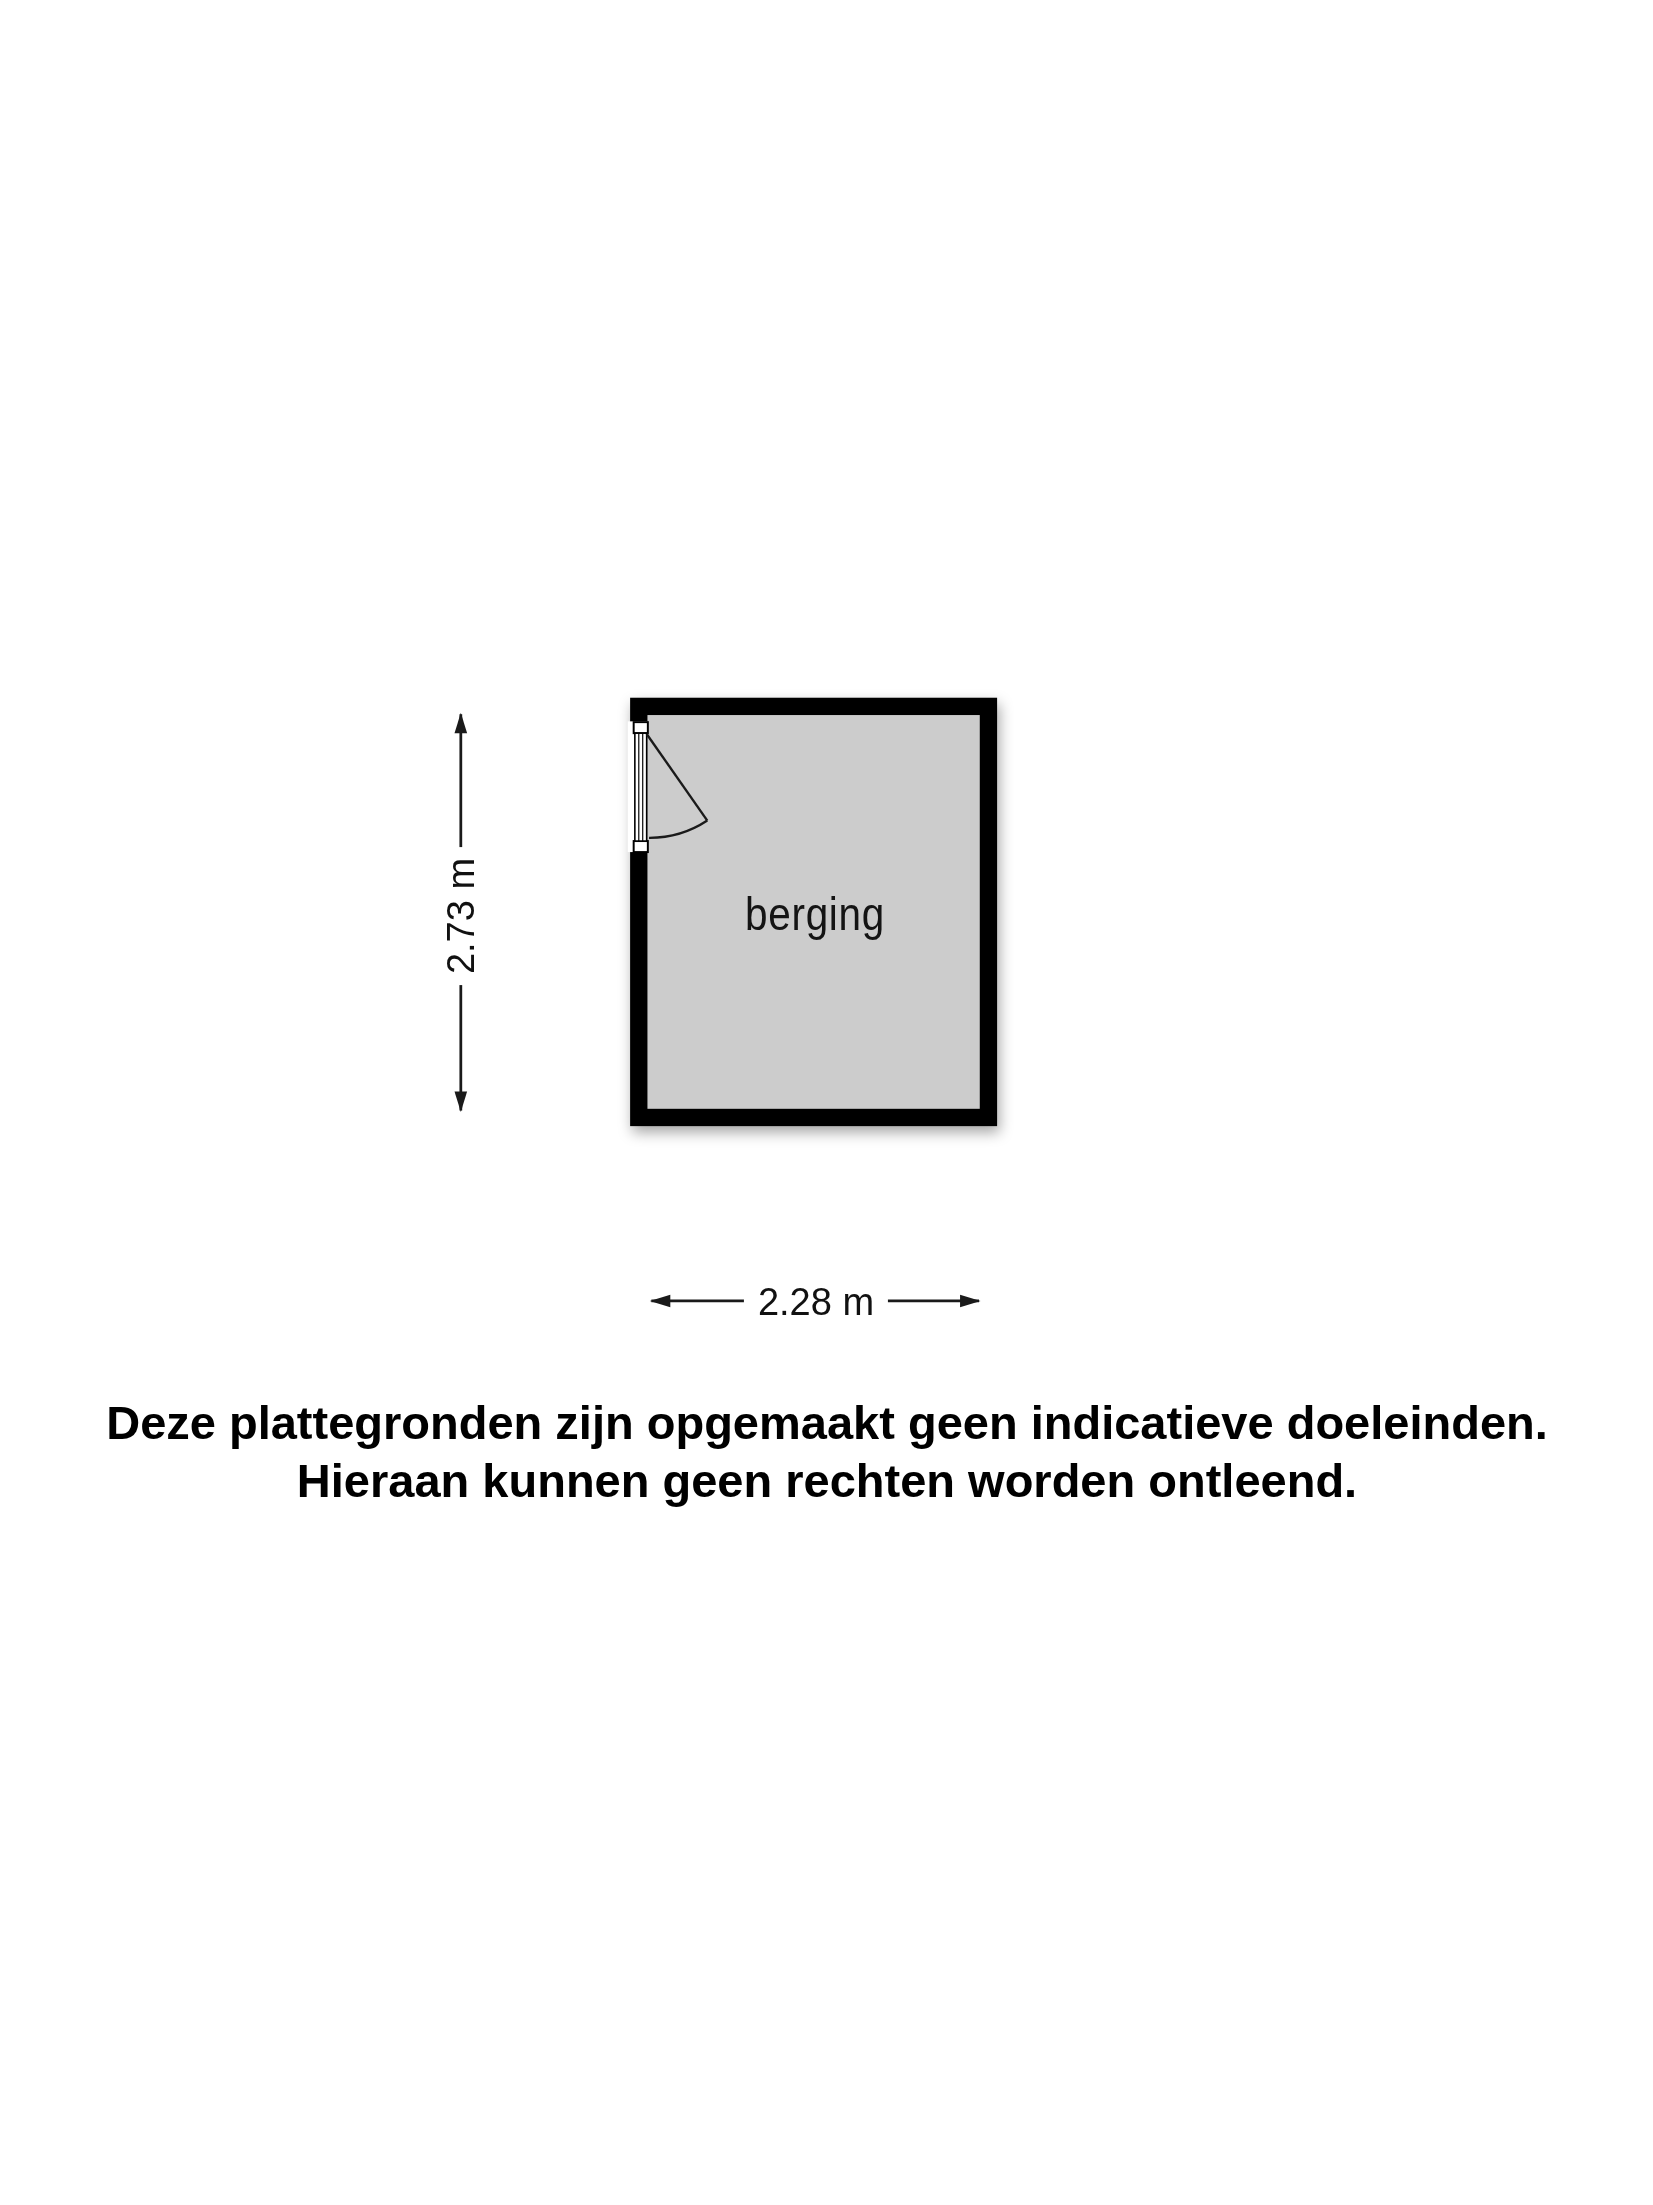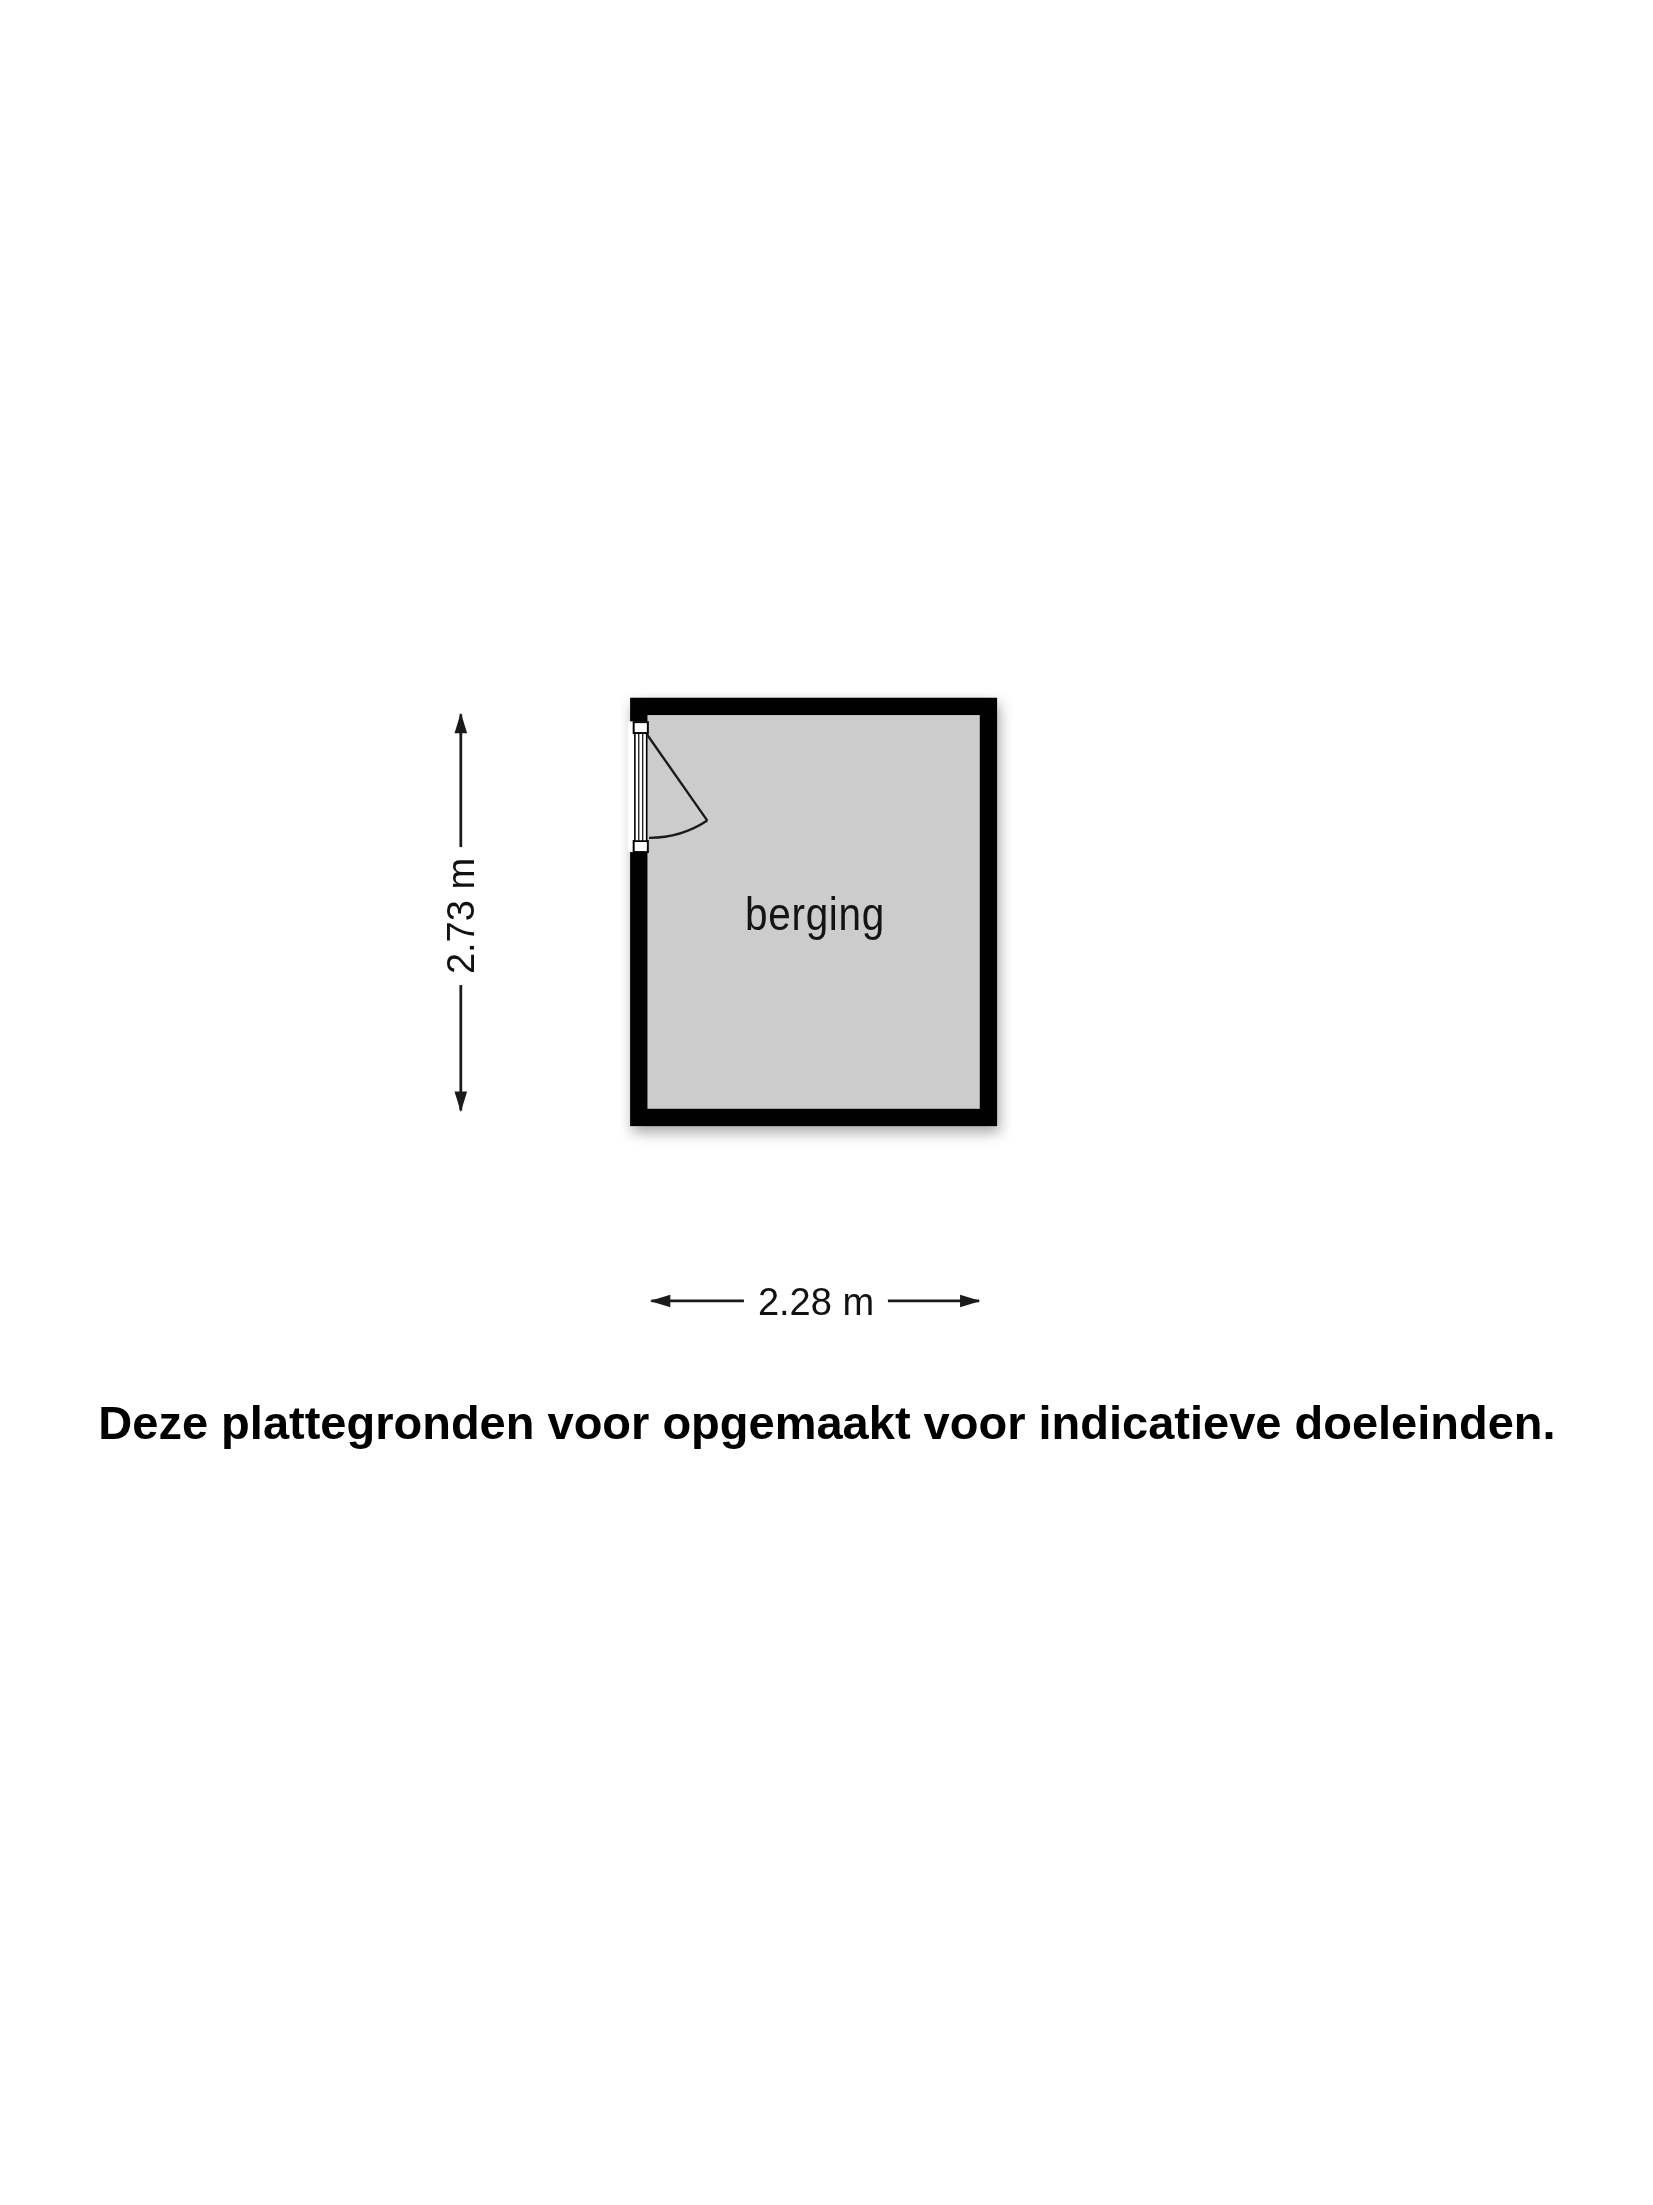--- a/index.html
+++ b/index.html
@@ -87,17 +87,18 @@
     </g>
   </svg>
 
   <div class="overlay room-label" style="left:815px;top:914px;">berging</div>
 
   <div class="overlay dim-label v" style="left:461px;top:916px;">2.73 m</div>
 
   <div class="overlay dim-label h" style="left:816px;top:1302px;text-align:center;">2.28 m</div>
 
   <div class="disclaimer">
-    <div>Deze plattegronden voor opgemaakt voor indicatieve doeleinden.</div>
+    <div>Deze plattegronden zijn opgemaakt geen indicatieve doeleinden.</div>
+    <div>Hieraan kunnen geen rechten worden ontleend.</div>
   </div>
 
 </div>
 
 
 </body></html>

